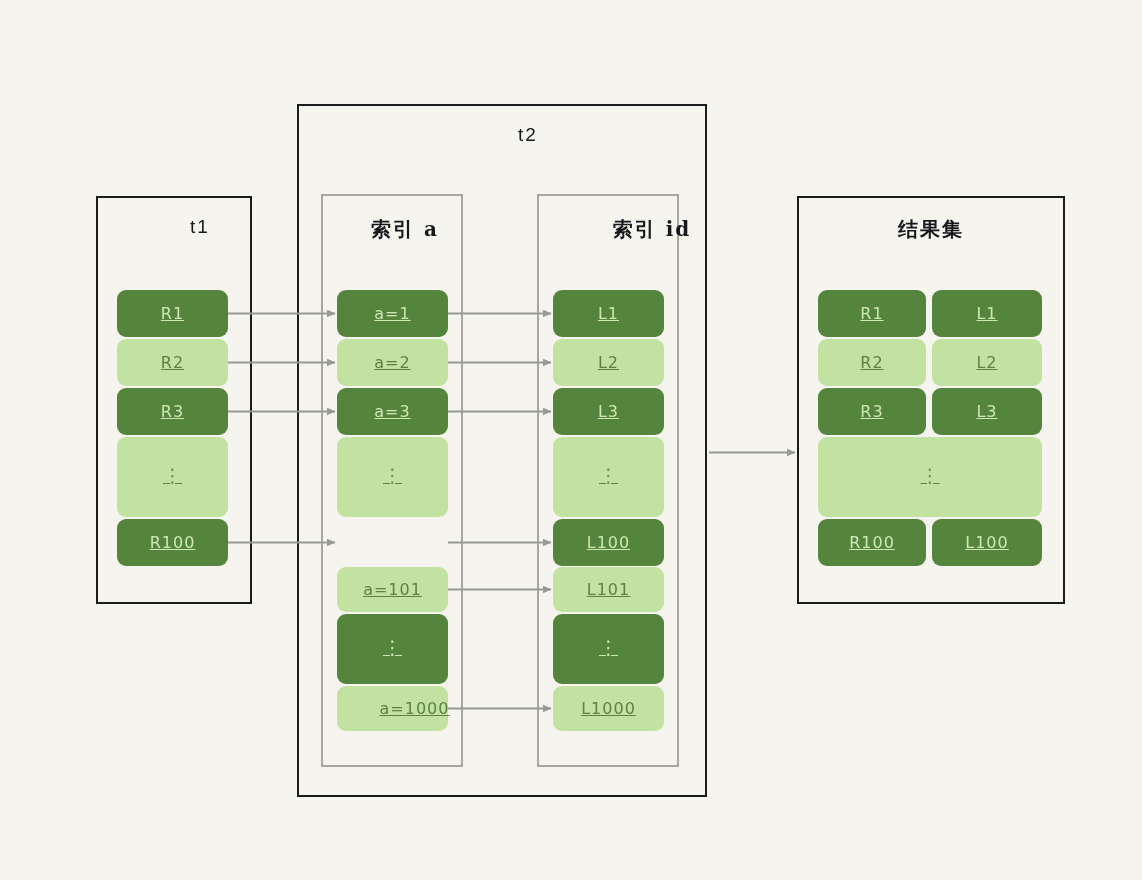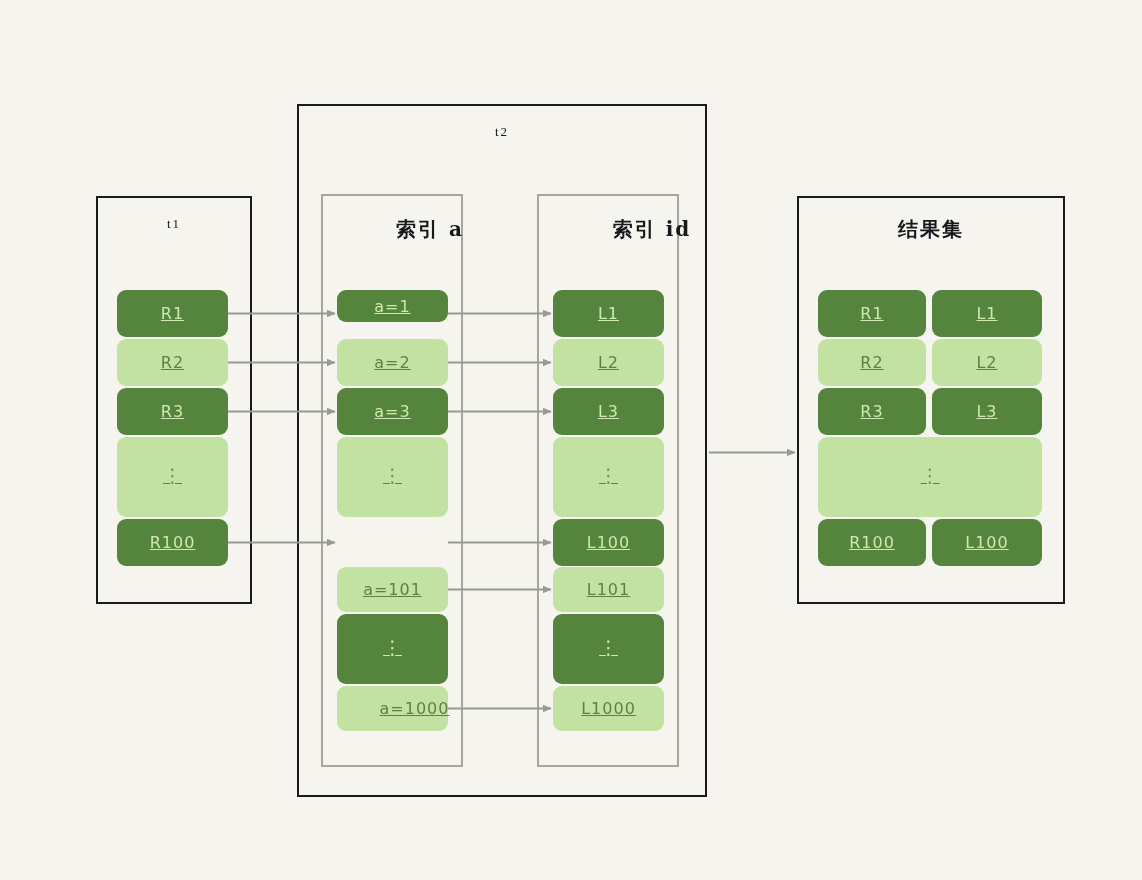--- a/index.html
+++ b/index.html
@@ -31,23 +31,24 @@
   }
 
   
   .title {
     position: absolute;
     text-align: center;
     color: #17181c;
     white-space: nowrap;
   }
   .title-latin {
-    font-family: Liberation Serif, serif;
-    font-size: 13px;
+    font-family: Liberation Sans, sans-serif;
+    font-size: 19px;
     letter-spacing: 2px;
+    margin-left: 26px;
   }
   .title-cjk {
     font-family: "DejaVu Serif", serif;
     font-weight: bold;
     font-size: 20px;
     letter-spacing: 2px;
   }
 
   
   .cell {
@@ -106,26 +107,26 @@
     <span class="dots">⋮</span>
   </div>
   <div class="cell dark" style="left:117px; top:519px; width:111px; height:47px;">
     <span>R100</span>
   </div>
 
   <div class="frame" style="left:297px; top:104px; width:410px; height:693px;"></div>
   <div class="title title-latin" style="left:297px; top:124px; width:410px;">t2</div>
 
   <div class="subframe" style="left:321px; top:194px; width:142px; height:573px;"></div>
-  <div class="title title-cjk" style="left:321px; top:216px; width:168px;margin-left:25px;">索引 a</div>
+  <div class="title title-cjk" style="left:321px; top:216px; width:168px;">索引 a</div>
 
   <div class="subframe" style="left:537px; top:194px; width:142px; height:573px;"></div>
   <div class="title title-cjk" style="left:537px; top:216px; width:142px;padding-left:44px;">索引 id</div>
 
-  <div class="cell dark" style="left:337px; top:290px; width:111px; height:32px;">
+  <div class="cell dark" style="left:337px; top:290px; width:111px; height:47px;">
     <span>a=1</span>
   </div>
   <div class="cell light" style="left:337px; top:339px; width:111px; height:47px;">
     <span>a=2</span>
   </div>
   <div class="cell dark" style="left:337px; top:388px; width:111px; height:47px;">
     <span>a=3</span>
   </div>
   <div class="cell light" style="left:337px; top:437px; width:111px; height:80px;">
     <span class="dots">⋮</span>

